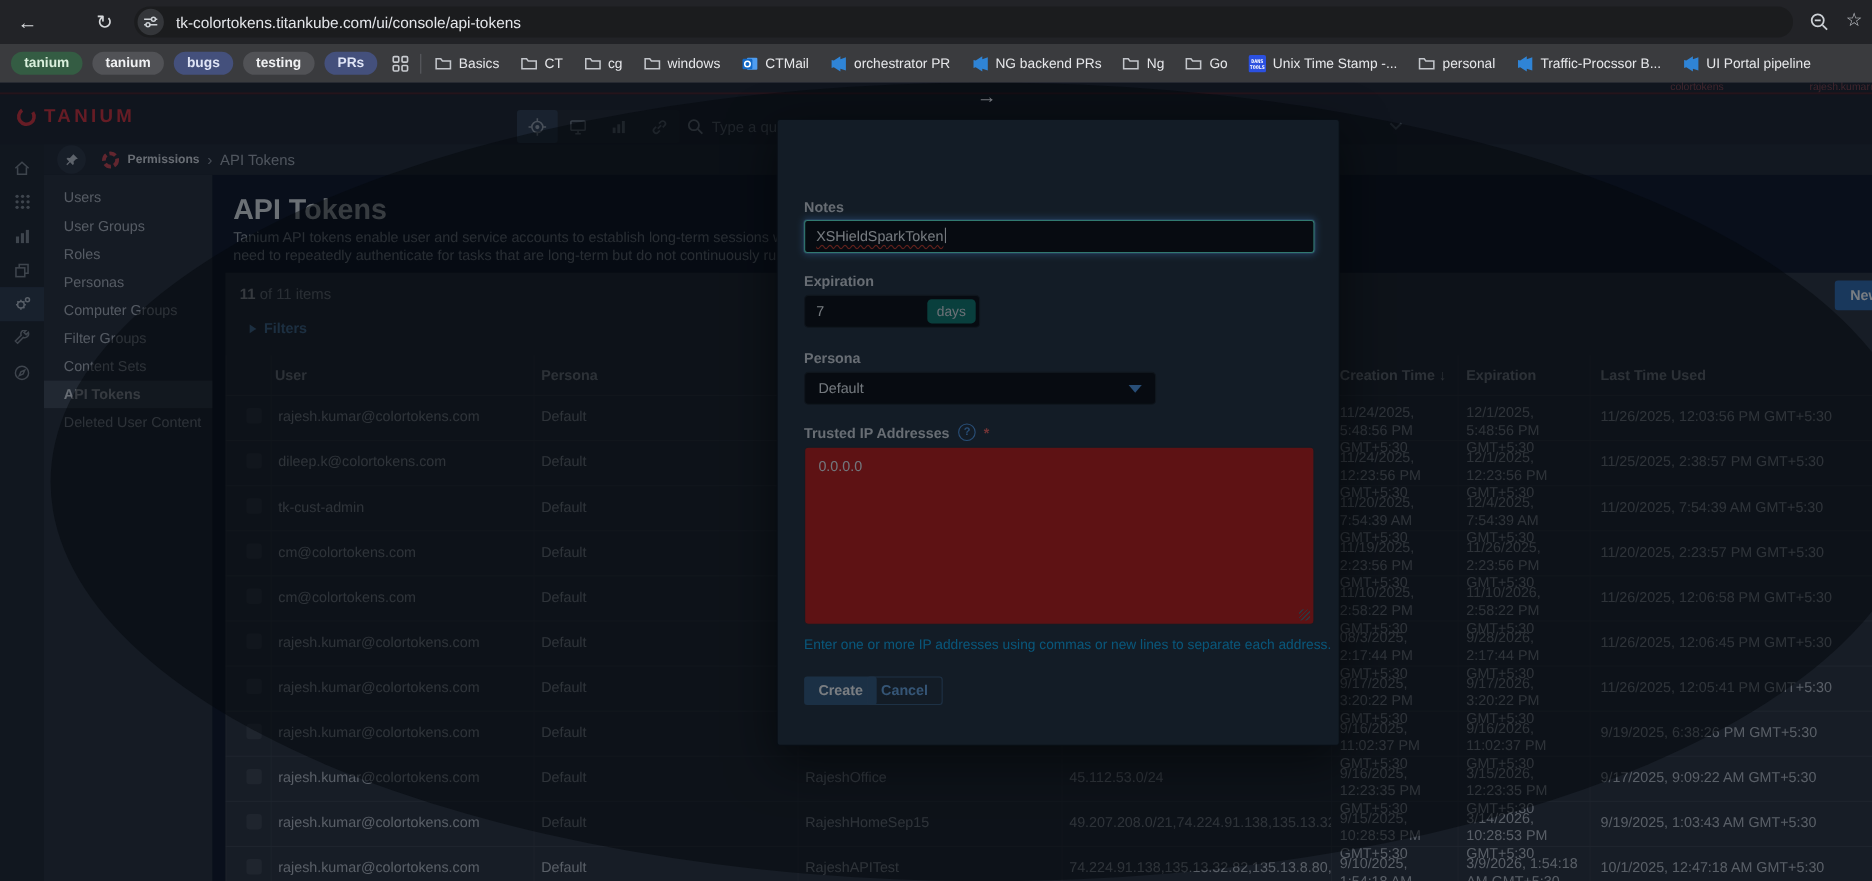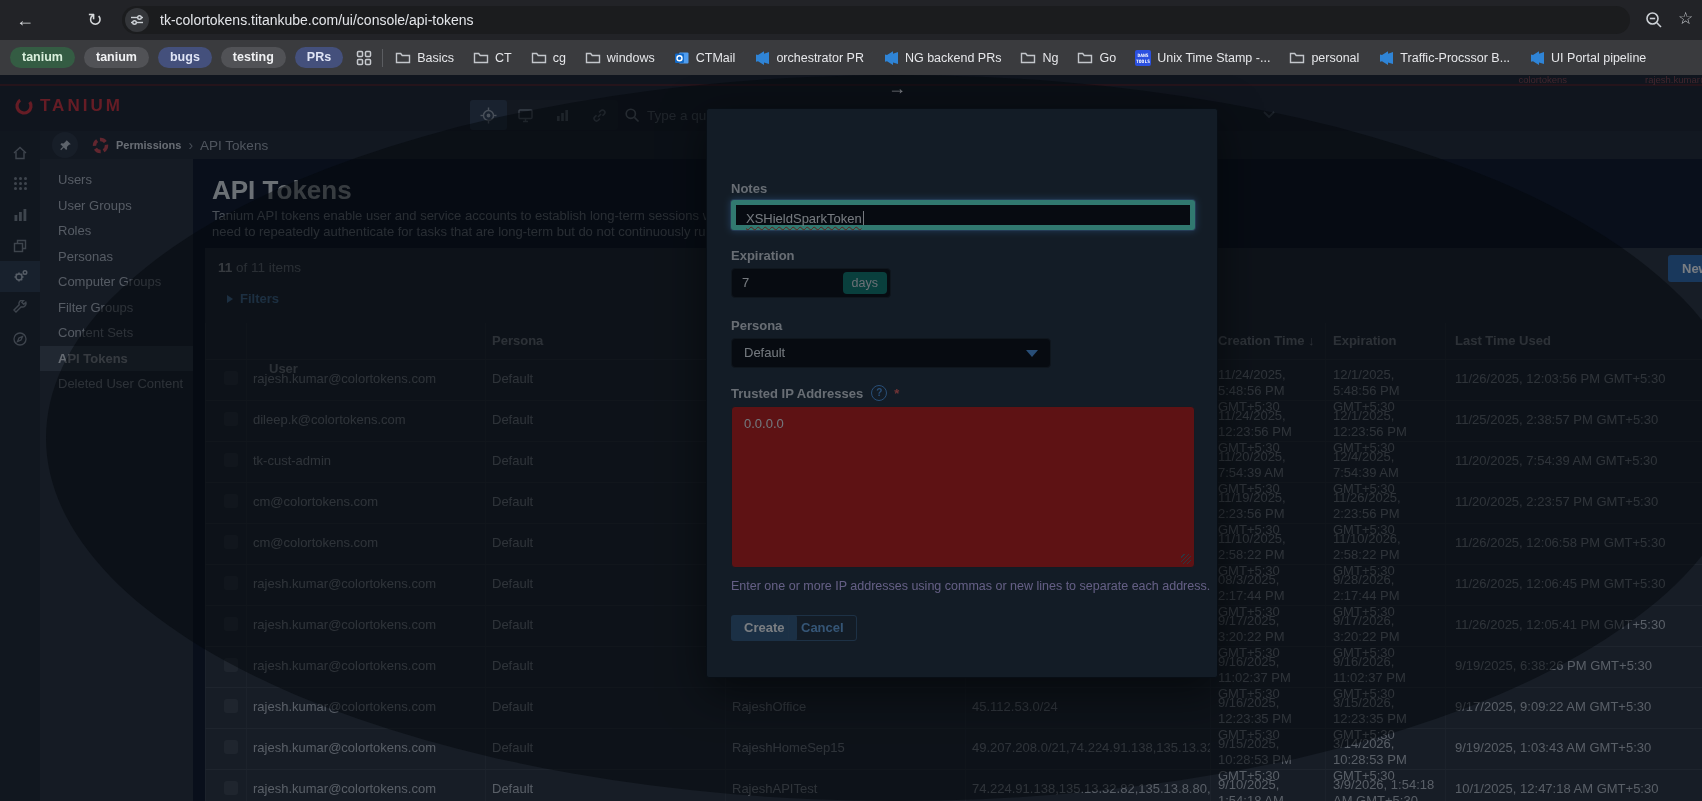--- a/index.html
+++ b/index.html
@@ -74,44 +74,44 @@
   .tc{position:absolute;font-size:13px;color:#aeb6c2;top:11px;white-space:nowrap;}
   .tc.wrap{white-space:normal;line-height:16px;top:7px;}
   .c-user{left:253px;width:225px;}
   .c-pers{left:287px;width:230px;}
   .c-note{left:527px;width:228px;}
   .c-ips{left:767px;width:238px;overflow:hidden;}
   .c-cre{left:1013px;width:104px;}
   .c-exp{left:1128px;width:108px;}
   .c-last{left:1250px;width:440px;}
   
-  .th.c-user{left:64px;margin-top:28px;} .tc.c-user{left:48px;}
+  .th.c-user{left:45px;} .tc.c-user{left:48px;}
 
   
   .dim{position:absolute;top:75px;left:0;width:100%;height:726px;background:rgba(4,7,12,.5);z-index:5;}
   .modal{position:absolute;left:706px;top:108px;width:512px;height:570px;background:#233140;border-radius:3px;z-index:10;box-shadow:0 14px 44px rgba(0,0,0,.65);border:1px solid #0d151e;box-sizing:border-box;}
   .m-head{position:absolute;top:0;left:0;right:0;height:34px;background:#121d28;border-bottom:1px solid #0b141d;border-radius:3px 3px 0 0;}
   .m-title{position:absolute;left:24px;top:0;line-height:34px;font-size:15px;font-weight:bold;color:#e2e8ef;}
   .m-label{position:absolute;left:24px;font-size:13px;font-weight:bold;color:#ccd3dc;}
-  .notes-input{position:absolute;left:24px;top:91px;width:464px;height:30px;box-sizing:border-box;background:#0a0f16;border:5px solid #5eead4;border-radius:3px;box-shadow:0 0 7px 1px rgba(80,150,230,.6),0 0 0 1px rgba(130,180,240,.35);line-height:28px;padding:0 10px;font-size:13px;color:#e8edf3;}
+  .notes-input{position:absolute;left:24px;top:91px;width:464px;height:30px;box-sizing:border-box;background:#0a0f16;border:1px solid #5eead4;border-radius:3px;box-shadow:0 0 7px 1px rgba(80,150,230,.6),0 0 0 1px rgba(130,180,240,.35);line-height:28px;padding:0 10px;font-size:13px;color:#e8edf3;}
   .token-txt{text-decoration:underline;text-decoration-style:wavy;text-decoration-color:#c0392b;text-decoration-thickness:1px;text-underline-offset:3px;}
   .caret-bar{display:inline-block;width:1.5px;height:14px;background:#e8edf3;vertical-align:-2px;margin-left:1px;}
   .exp-box{position:absolute;left:24px;top:159px;width:160px;height:30px;background:#0a0f16;border-radius:4px;border:1px solid #1b242f;box-sizing:border-box;}
   .exp-val{position:absolute;left:10px;top:0;line-height:28px;font-size:13px;color:#e8edf3;}
   .exp-chip{position:absolute;right:3px;top:3px;height:22px;line-height:22px;padding:0 9px;background:#0f766e;border-radius:4px;font-size:12.5px;color:#d2d8e0;}
   .persona-sel{position:absolute;left:24px;top:229px;width:320px;height:30px;background:#0a0f16;border-radius:4px;border:1px solid #1b242f;box-sizing:border-box;}
   .persona-val{position:absolute;left:12px;top:0;line-height:28px;font-size:13px;color:#e3e9f0;}
   .sel-caret{position:absolute;right:12px;top:11px;width:0;height:0;border-left:6px solid transparent;border-right:6px solid transparent;border-top:7px solid #4d94e2;}
   .ips-row{position:absolute;left:24px;top:276px;display:flex;align-items:center;}
   .help-circ{width:14px;height:14px;border-radius:50%;border:1.5px solid #4d94e2;color:#4d94e2;font-size:10px;font-weight:bold;text-align:center;line-height:14px;margin-left:8px;}
   .req-star{color:#e06060;font-size:13px;margin-left:7px;font-weight:bold;}
   .ips-area{position:absolute;left:24px;top:297px;width:464px;height:162px;box-sizing:border-box;background:#b91c1c;border:1px solid #232e3a;border-radius:4px;}
   .ips-val{position:absolute;left:12px;top:9px;font-size:13px;color:#dfe5ec;}
   .resize-h{position:absolute;right:3px;bottom:3px;width:10px;height:10px;background:repeating-linear-gradient(135deg,transparent 0 2px,#5a6470 2px 3px);}
-  .m-hint{position:absolute;left:24px;top:470px;font-size:12.5px;color:#c4b5fd;white-space:nowrap;}
+  .m-hint{position:absolute;left:24px;top:470px;font-size:12.5px;color:#0ea5e9;white-space:nowrap;}
   .btn-create{position:absolute;left:24px;top:506px;height:26px;line-height:26px;padding:0 13px;background:#33587e;color:#f0f4f8;font-size:13px;font-weight:bold;border-radius:3px;}
   .btn-cancel{position:absolute;left:81px;top:506px;height:24px;line-height:24px;padding:0 12px;border:1px solid #375a7f;color:#66a3e0;font-size:13px;font-weight:bold;border-radius:3px;background:transparent;}
 </style>
 </head>
 <body>
 
 <div id="canvas">
 
   <div class="chrome-top">
     <div class="nav-btn" style="left:12px;">←</div>

